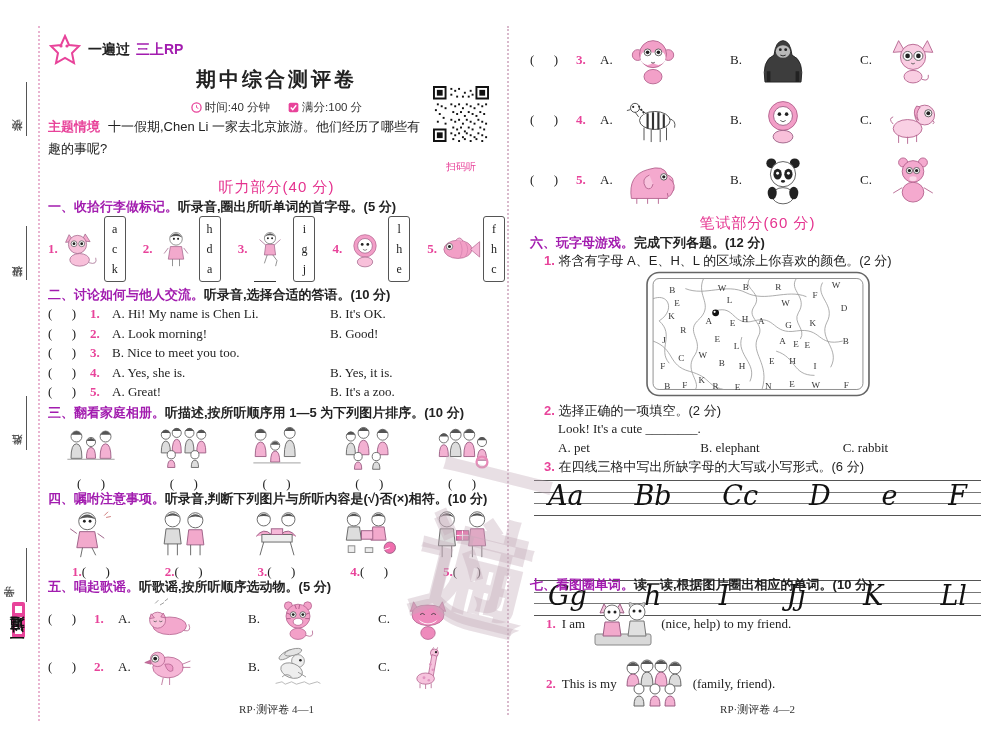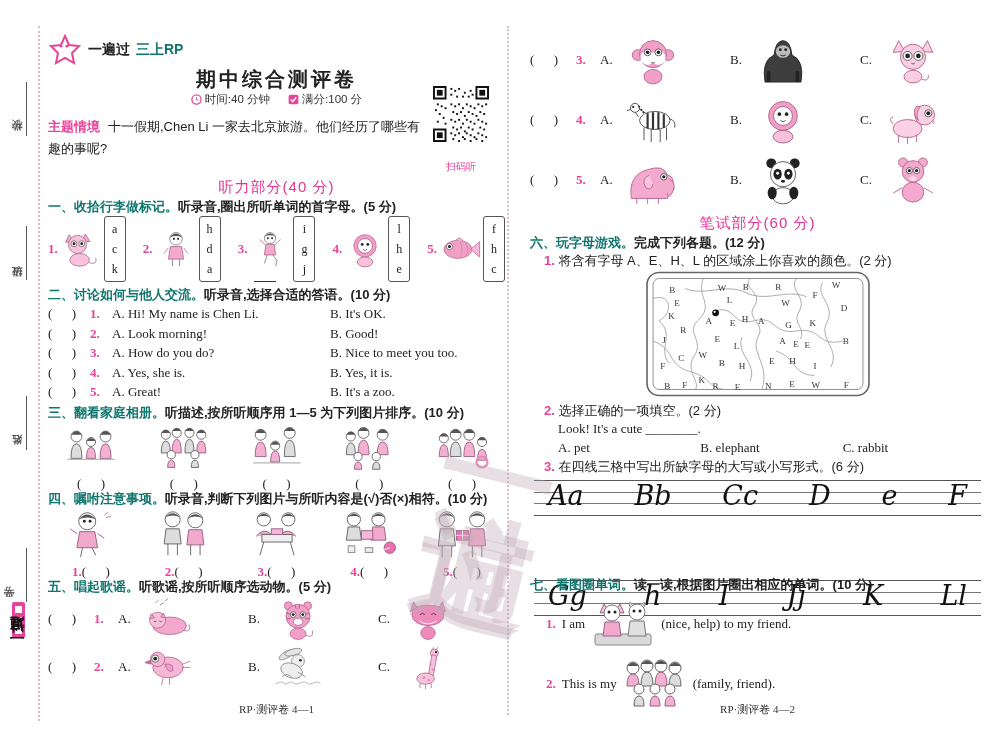--- a/index.html
+++ b/index.html
@@ -17,21 +17,21 @@
               display:flex;flex-direction:column;justify-content:space-evenly;align-items:center;}
   .side-badge i{width:7px;height:7px;background:#fff;display:block;}
   
   .watermark{position:absolute;left:455px;top:420px;font-size:118px;font-weight:700;
              color:rgba(195,170,185,.38);transform:rotate(14deg);pointer-events:none;z-index:40;line-height:1.0;}
   
   .page{position:absolute;top:28px;font-size:13px;}
   .page-l{left:48px;width:457px;}
   .page-r{left:530px;width:455px;}
   .abs{position:absolute;left:0;right:0;}
-  .pink{color:#0f766e;}
+  .pink{color:#a21caf;}
   .pnum{color:#e8439a;font-weight:700;}
   .brand{display:flex;align-items:center;gap:6px;font-size:14px;font-weight:700;}
   .title{font-size:20px;font-weight:700;letter-spacing:3px;text-align:center;}
   .meta{display:flex;justify-content:center;gap:18px;font-size:11.5px;color:#333;align-items:center;}
   .meta .ic{display:inline-block;vertical-align:-2px;margin-right:3px;}
   .qr{position:absolute;left:384px;top:58px;width:58px;text-align:center;z-index:2;}
   .qr .cap{font-size:10px;color:#e8439a;margin-top:14px;}
   .heading{font-size:15px;font-weight:400;color:#e5338f;text-align:center;letter-spacing:1px;}
   .stitle{font-size:13px;font-weight:700;}
   .stitle .rest{color:#222;}
@@ -454,21 +454,21 @@
         <path d="M17 2 L21 11 L31 12 L24 19 L26 29 L17 24 L8 29 L10 19 L3 12 L13 11 Z" fill="#fff" stroke="#e8439a" stroke-width="2"></path>
         <circle cx="13" cy="12" r="1.6" fill="#e8439a"></circle>
           <circle cx="19" cy="12" r="1.6" fill="#e8439a"></circle>
       </svg>
       <span>一遍过</span>
       <span class="pink">三上RP</span>
     </div>
 
     <div class="abs title cn" style="top:38px">期中综合测评卷</div>
 
-    <div class="abs meta cn" style="top:64px">
+    <div class="abs meta cn" style="top:72px">
       <span><svg class="ic" width="11" height="11" viewBox="0 0 12 12">
             <circle cx="6" cy="6" r="5" fill="none" stroke="#e8439a" stroke-width="1.4"></circle>
             <path d="M6 3.5 L6 6 L8 7" fill="none" stroke="#e8439a"></path>
           </svg><span>时间:40 分钟</span></span>
       <span><svg class="ic" width="11" height="11" viewBox="0 0 12 12">
             <rect x="0.7" y="0.7" width="10.6" height="10.6" rx="2" fill="#e8439a"></rect>
             <path d="M3 6 L5.2 8.4 L9 3.6" fill="none" stroke="#fff" stroke-width="1.5"></path>
           </svg><span>满分:100 分</span></span>
     </div>
 
@@ -622,21 +622,20 @@
         </div>
       <div class="s2row">
           <span class="par">(      )</span>
           <span class="n pnum">2.</span>
           <span class="a">A. Look morning!</span>
           <span>B. Good!</span>
         </div>
       <div class="s2row">
           <span class="par">(      )</span>
           <span class="n pnum">3.</span>
-          <span class="a">A. How do you do?</span>
           <span>B. Nice to meet you too.</span>
         </div>
       <div class="s2row">
           <span class="par">(      )</span>
           <span class="n pnum">4.</span>
           <span class="a">A. Yes, she is.</span>
           <span>B. Yes, it is.</span>
         </div>
       <div class="s2row">
           <span class="par">(      )</span>

